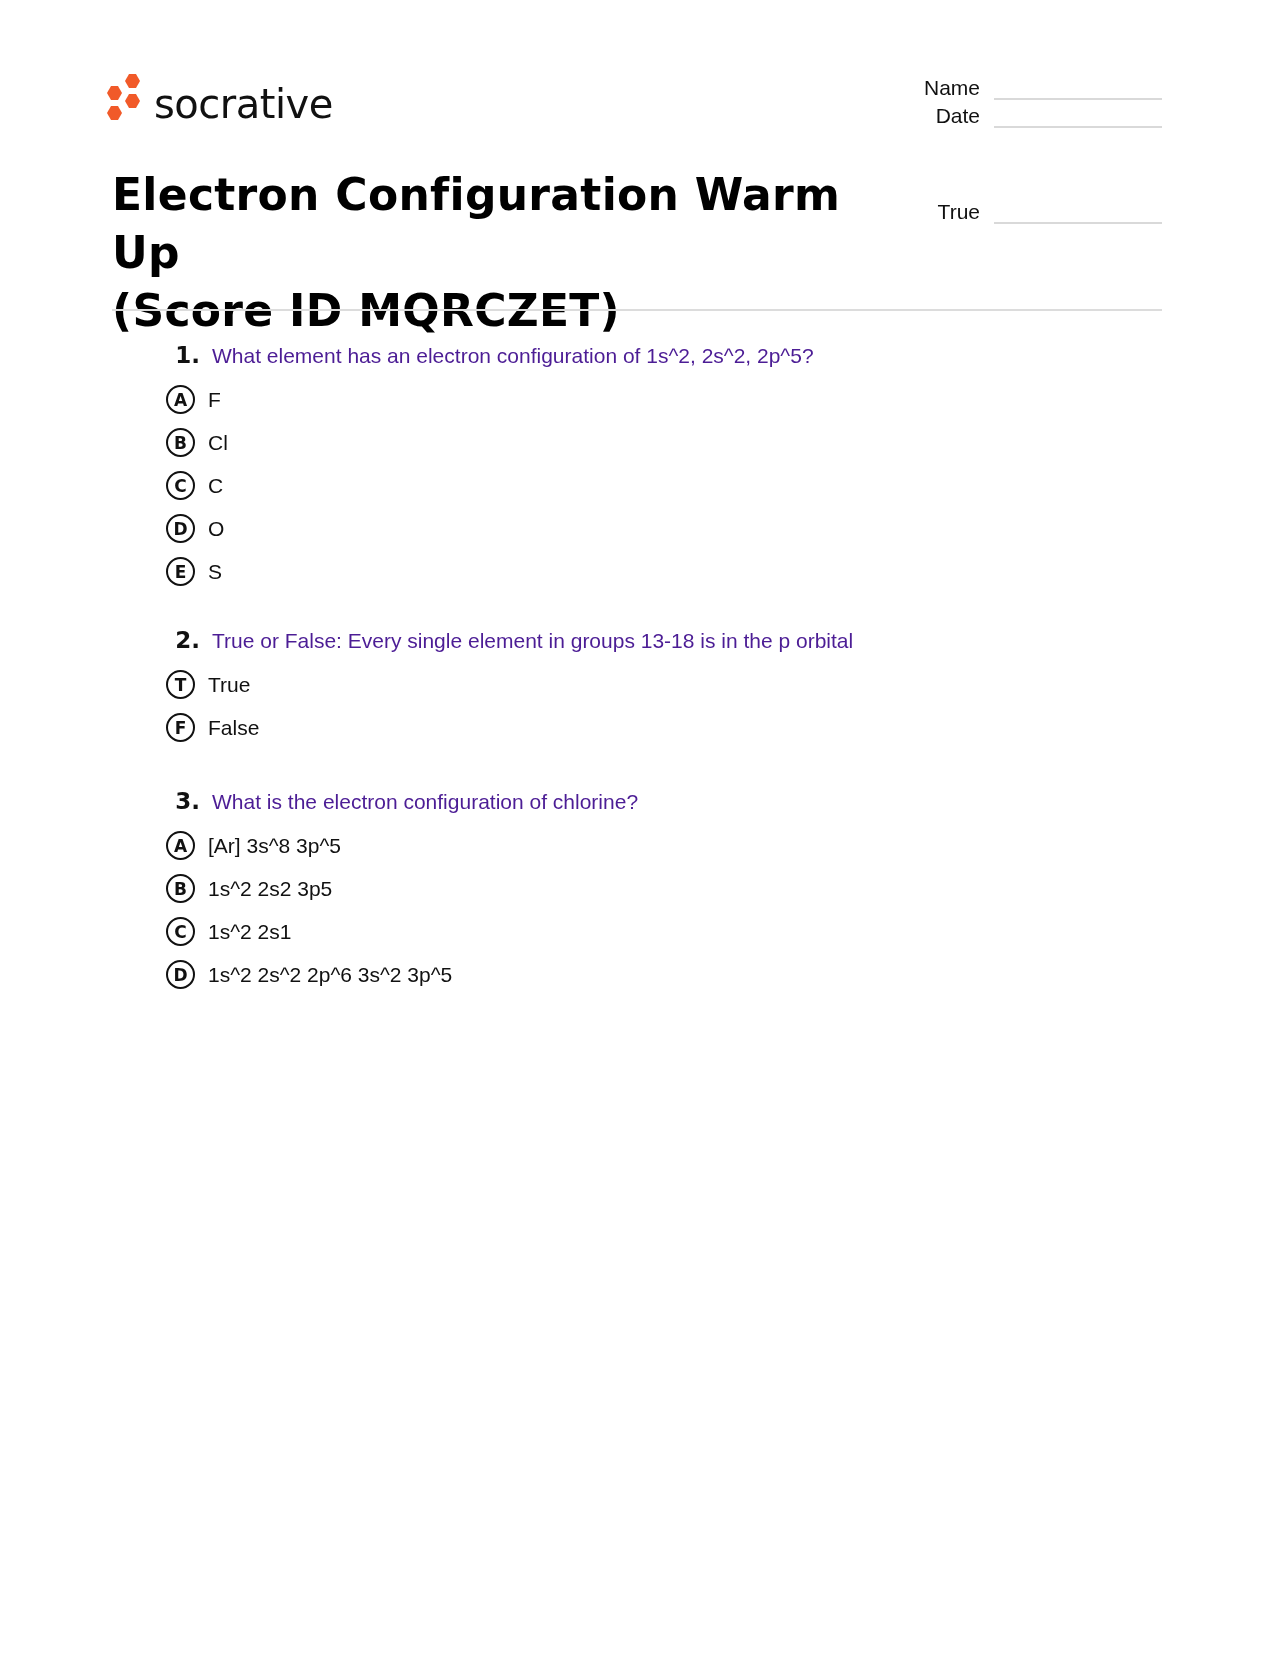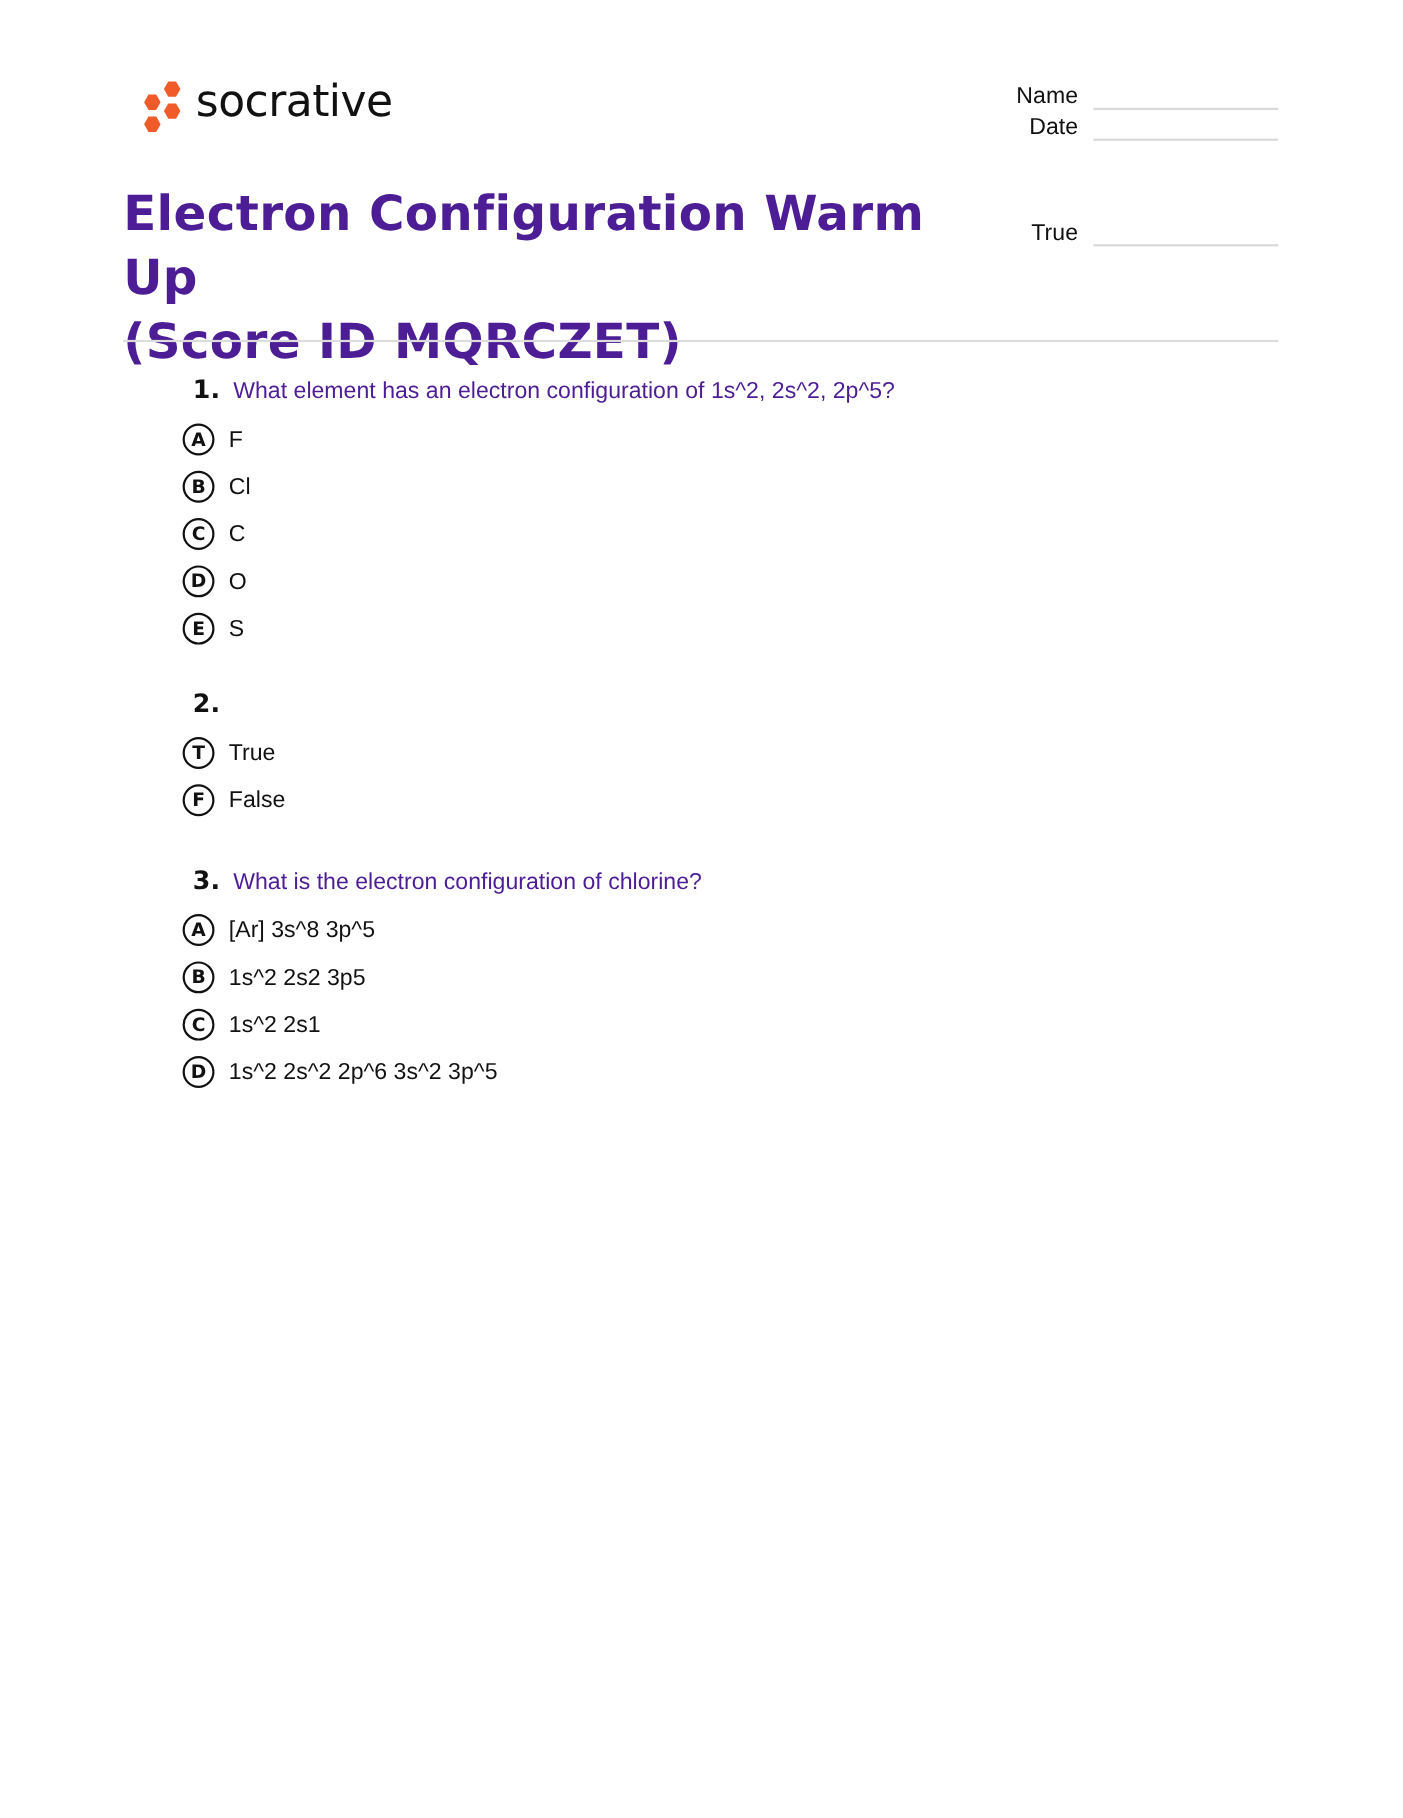--- a/index.html
+++ b/index.html
@@ -1,26 +1,26 @@
 <!DOCTYPE html>
 <html><head>
 <meta charset="utf-8">
 <style>
   html, body { margin: 0; padding: 0; background: #ffffff; }
   body { width: 1275px; height: 1653px; position: relative; overflow: hidden;
          font-family: "Liberation Sans", "DejaVu Sans", sans-serif; color: #111; }
-  .logo { position: absolute; left: 128px; top: 72px; height: 52px; display: flex; align-items: flex-start; }
+  .logo { position: absolute; left: 104px; top: 72px; height: 52px; display: flex; align-items: flex-end; }
   .logo-mark { width: 40px; height: 52px; position: relative; }
   .logo-text { font-family: "DejaVu Sans", sans-serif; font-size: 40px; font-weight: 500; letter-spacing: -0.5px; margin-left: 10px; color: #111; line-height: 1; }
   .fields { position: absolute; left: 880px; top: 76px; width: 282px; }
   .field { position: absolute; right: 0; display: flex; align-items: flex-start; }
   .field-label { font-size: 21px; text-align: right; width: 100px; margin-right: 14px; color: #111; }
   .field-line { width: 168px; border-bottom: 2px solid #d9d9d9; height: 22px; }
   .title { position: absolute; left: 112px; top: 166px; width: 800px; font-family: "DejaVu Sans", sans-serif;
-           font-size: 44px; font-weight: bold; line-height: 58px; color: #4c1d95; margin: 0; letter-spacing: 0.3px; }
+           font-size: 44px; font-weight: bold; line-height: 58px; color: #000000; margin: 0; letter-spacing: 0.3px; }
   .divider { position: absolute; left: 112px; top: 309px; width: 1050px; height: 0; border-top: 2px solid #dcdcdc; }
   .question { position: absolute; left: 166px; width: 900px; }
   .q-head { display: flex; align-items: baseline; height: 36px; }
   .q-num { width: 46px; text-align: right; font-family: "DejaVu Sans", sans-serif; font-weight: bold; font-size: 23px; padding-right: 12px; box-sizing: border-box; }
   .q-text { font-size: 21px; color: #4c1d95; }
   .choice { display: flex; align-items: center; height: 43px; }
   .bubble { width: 29px; height: 29px; border: 2px solid #111; border-radius: 50%; box-sizing: border-box;
             display: flex; align-items: center; justify-content: center; font-family: "DejaVu Sans", sans-serif;
             font-weight: bold; font-size: 17px; margin-right: 13px; flex: none; }
   .choice-text { font-size: 21px; color: #111; }
@@ -87,20 +87,21 @@
   </div>
   <div class="choice">
     <span class="bubble">E</span>
     <span class="choice-text">S</span>
   </div>
 </div>
 
 <div class="question" style="top:627px;">
   <div class="q-head">
     <span class="q-num">2.</span>
+    <span class="q-text">True or False: Every single element in groups 13-18 is in the p orbital</span>
   </div>
   <div class="choice">
     <span class="bubble">T</span>
     <span class="choice-text">True</span>
   </div>
   <div class="choice">
     <span class="bubble">F</span>
     <span class="choice-text">False</span>
   </div>
 </div>

